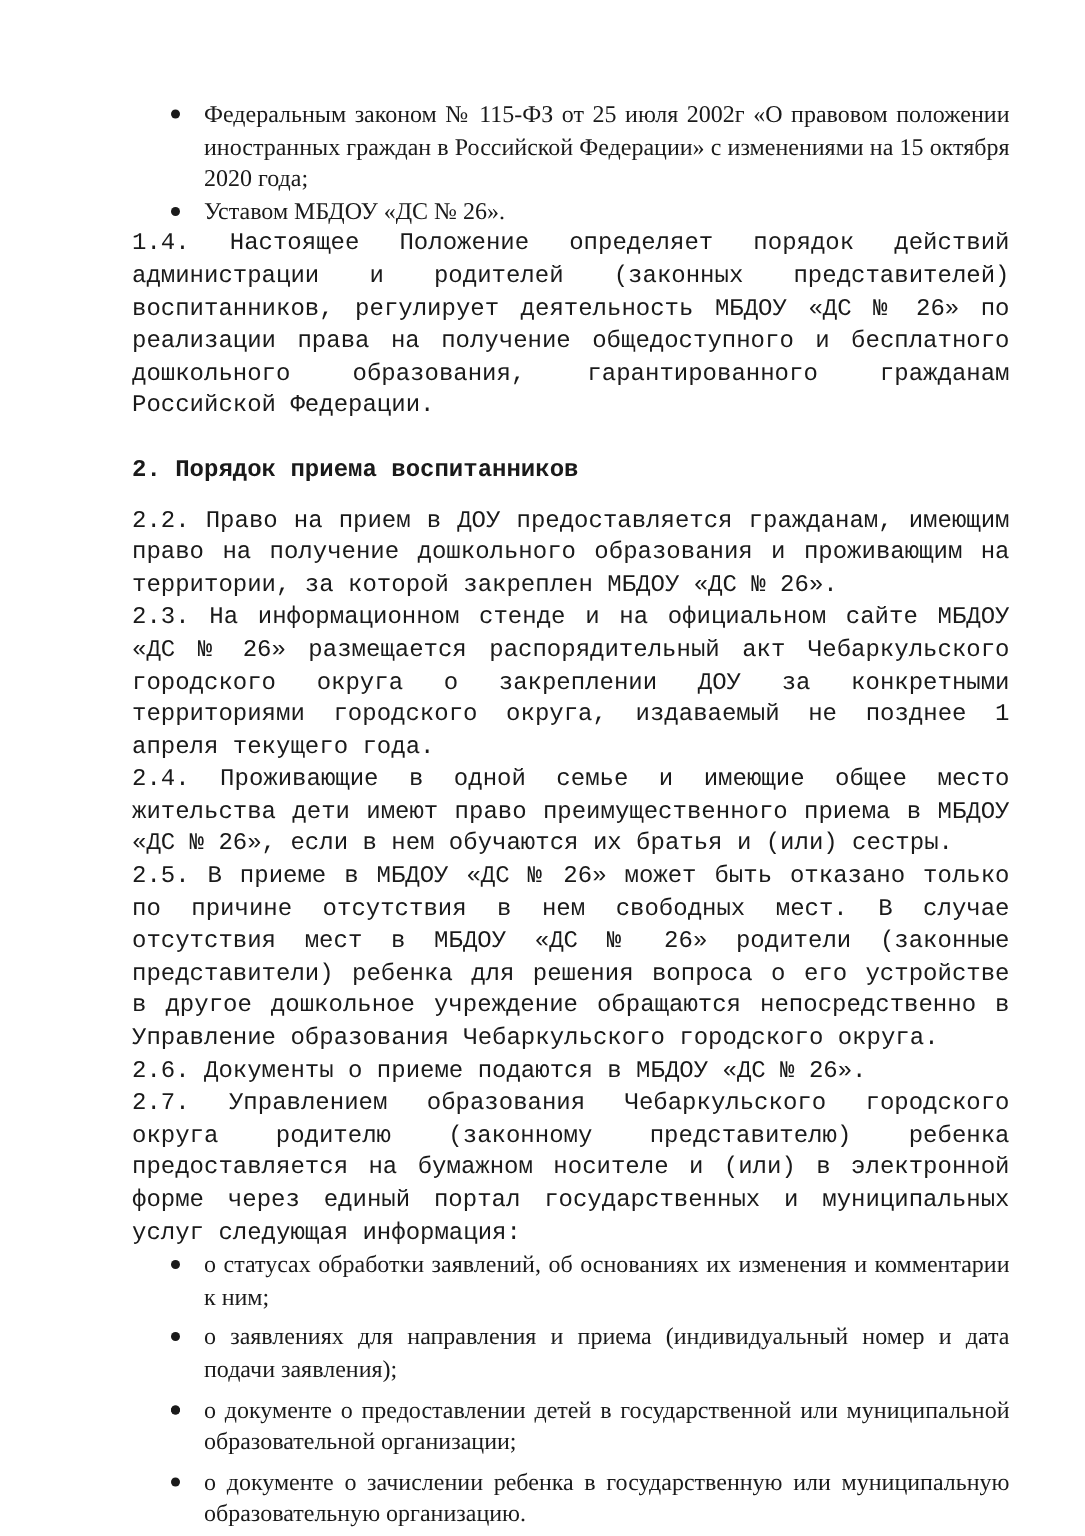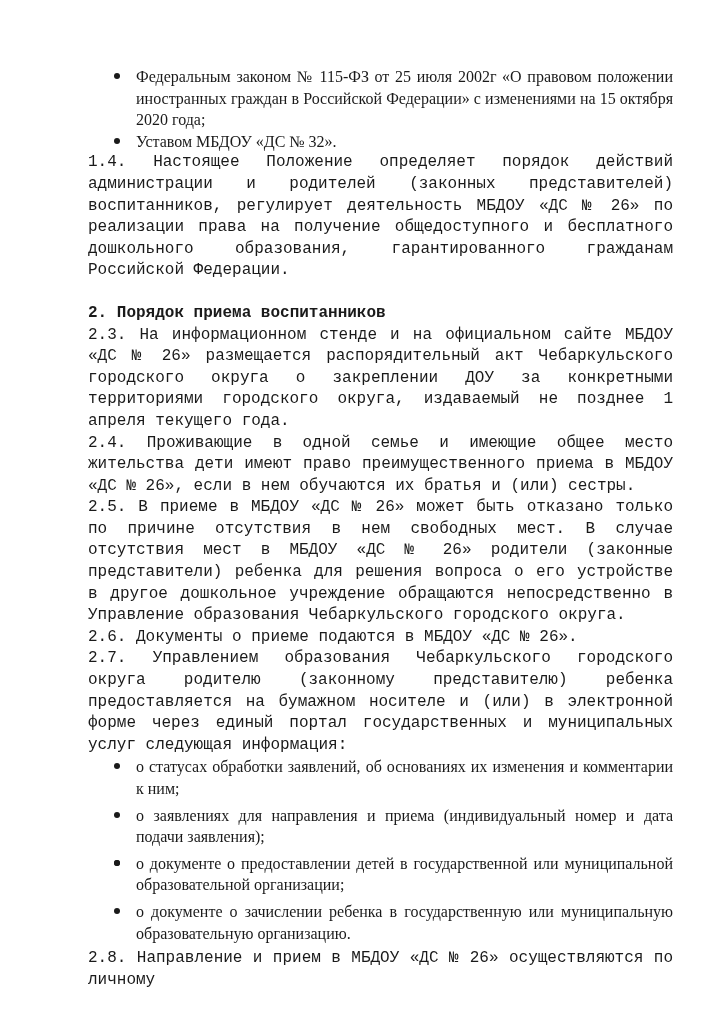--- a/index.html
+++ b/index.html
@@ -25,42 +25,43 @@
     position: absolute;
     left: 26px;
     top: 7px;
     width: 6px;
     height: 6px;
     border-radius: 50%;
     background: #1a1a1a;
   }
   ul.bullets.spaced li { margin-bottom: 5px; }
   ul.bullets.spaced li:last-child { margin-bottom: 4px; }
-  .heading { margin: 21px 0 0 0; font-weight: bold; }
+  .heading { margin: 21px 0 12px 0; font-weight: bold; }
 </style>
 </head>
 <body>
 
 <div class="page">
 
   <ul class="bullets">
     <li>
       <span class="bullet"></span>
       <span>Федеральным законом № 115-ФЗ от 25 июля 2002г «О правовом положении иностранных граждан в Российской Федерации» с изменениями на 15 октября 2020 года;</span>
     </li>
     <li>
       <span class="bullet"></span>
-      <span>Уставом МБДОУ «ДС № 32».</span>
+      <span>Уставом МБДОУ «ДС № 26».</span>
     </li>
   </ul>
 
   <p class="p">1.4. Настоящее Положение определяет порядок действий администрации и родителей (законных представителей) воспитанников, регулирует деятельность МБДОУ «ДС № 26» по реализации права на получение общедоступного и бесплатного дошкольного образования, гарантированного гражданам Российской Федерации.</p>
 
   <p class="p heading">2. Порядок приема воспитанников</p>
 
+  <p class="p">2.2. Право на прием в ДОУ предоставляется гражданам, имеющим право на получение дошкольного образования и проживающим на территории, за которой закреплен МБДОУ «ДС № 26».</p>
   <p class="p">2.3. На информационном стенде и на официальном сайте МБДОУ «ДС № 26» размещается распорядительный акт Чебаркульского  городского округа  о закреплении ДОУ за конкретными территориями городского округа, издаваемый не позднее 1 апреля текущего года.</p>
   <p class="p">2.4. Проживающие в одной семье и имеющие общее место жительства дети имеют право преимущественного приема в МБДОУ «ДС № 26», если в нем обучаются их братья и (или) сестры.</p>
   <p class="p">2.5. В приеме в МБДОУ «ДС № 26» может быть отказано только по причине отсутствия в нем свободных мест. В случае отсутствия мест в МБДОУ «ДС № 26» родители (законные представители) ребенка для решения вопроса о его устройстве в другое дошкольное учреждение обращаются непосредственно в Управление образования Чебаркульского городского округа.</p>
   <p class="p">2.6. Документы о приеме подаются в МБДОУ «ДС № 26».</p>
   <p class="p">2.7. Управлением образования Чебаркульского городского округа родителю (законному представителю) ребенка предоставляется на бумажном носителе и (или) в электронной форме через единый портал государственных и муниципальных услуг следующая информация:</p>
 
   <ul class="bullets spaced">
     <li>
       <span class="bullet"></span>
       <span>о статусах обработки заявлений, об основаниях их изменения и комментарии к ним;</span>

